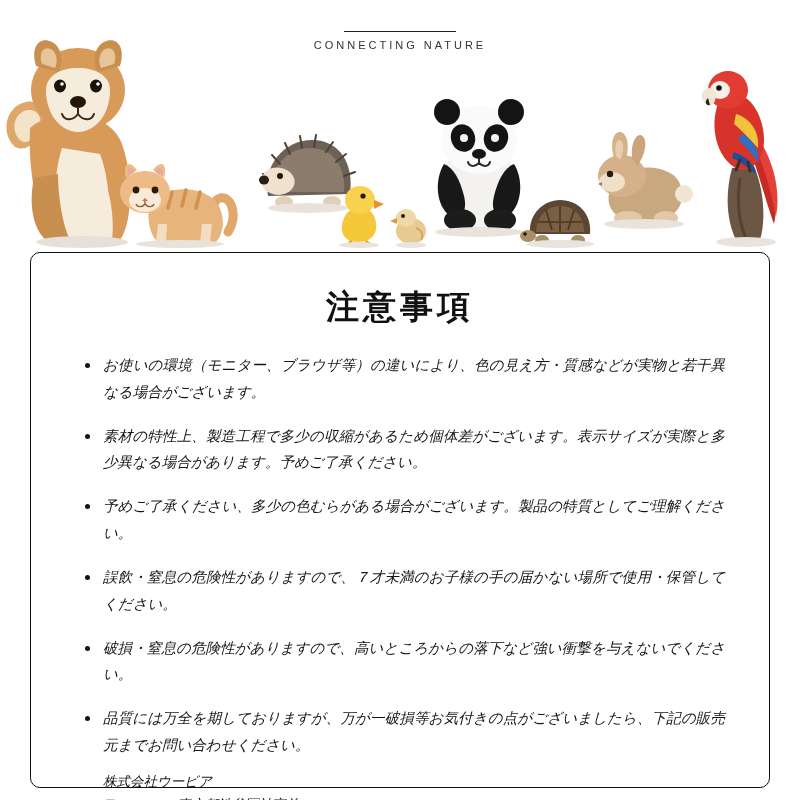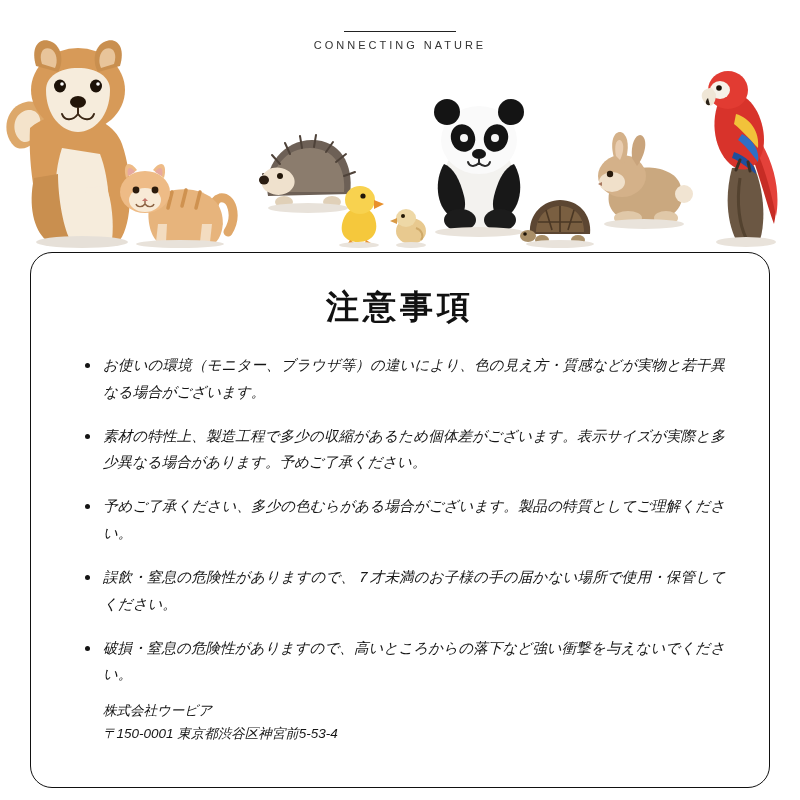--- a/index.html
+++ b/index.html
@@ -68,21 +68,21 @@
   }
 
   
   .notice-card {
     position: absolute;
     left: 30px;
     top: 252px;
     width: 740px;
     height: 536px;
     border: 1.5px solid #111;
-    border-radius: 22px;
+    border-radius: 10px;
     box-sizing: border-box;
     background: #ffffff;
     padding: 22px 30px 0 30px;
   }
   .notice-title {
     text-align: center;
     font-size: 33px;
     font-weight: 700;
     letter-spacing: 4px;
     margin: 10px 0 22px 0;
@@ -341,19 +341,20 @@
 </div>
 
 <div class="notice-card">
   <div class="notice-title">注意事項</div>
   <ul class="notice-list">
     <li>お使いの環境（モニター、ブラウザ等）の違いにより、色の見え方・質感などが実物と若干異なる場合がございます。</li>
     <li>素材の特性上、製造工程で多少の収縮があるため個体差がございます。表示サイズが実際と多少異なる場合があります。予めご了承ください。</li>
     <li>予めご了承ください、多少の色むらがある場合がございます。製品の特質としてご理解ください。</li>
     <li>誤飲・窒息の危険性がありますので、７才未満のお子様の手の届かない場所で使用・保管してください。</li>
     <li>破損・窒息の危険性がありますので、高いところからの落下など強い衝撃を与えないでください。</li>
+    <li>品質には万全を期しておりますが、万が一破損等お気付きの点がございましたら、下記の販売元までお問い合わせください。</li>
   </ul>
   <div class="contact">
     <div>株式会社ウービア</div>
     <div>〒150-0001 東京都渋谷区神宮前5-53-4</div>
 
   </div>
 </div>
 
 </body></html>

